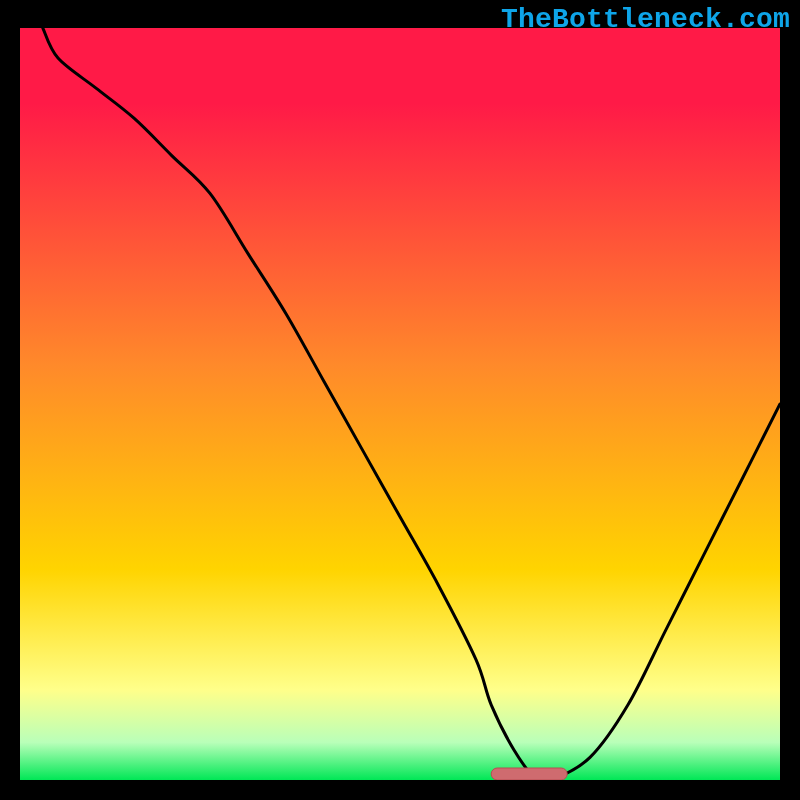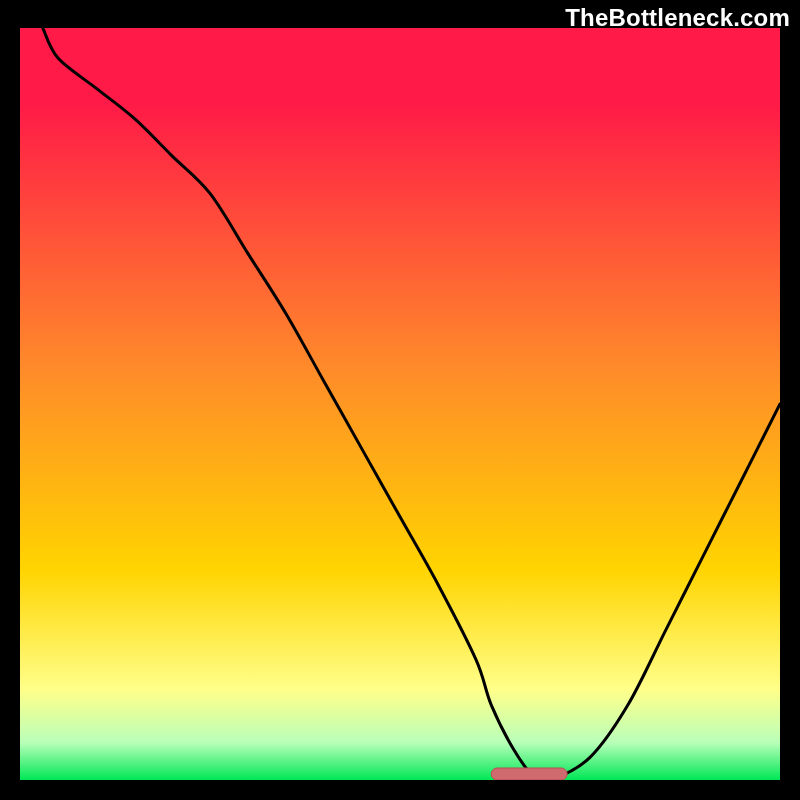--- a/index.html
+++ b/index.html
@@ -15,24 +15,24 @@
     left: 0;
     top: 0;
     width: 800px;
     height: 800px;
     background: #000;
   }
   .watermark {
     position: absolute;
     top: 4px;
     right: 10px;
-    font-family: Liberation Sans, sans-serif;
-    font-size: 24px;
+    font-family: Liberation Mono, monospace;
+    font-size: 28px;
     font-weight: 600;
-    color: #ffffff;
+    color: #0ea5e9;
     letter-spacing: 0.2px;
   }
   .plot {
     position: absolute;
     left: 20px;
     top: 28px;
     width: 760px;
     height: 752px;
     background: #fff;
   }

